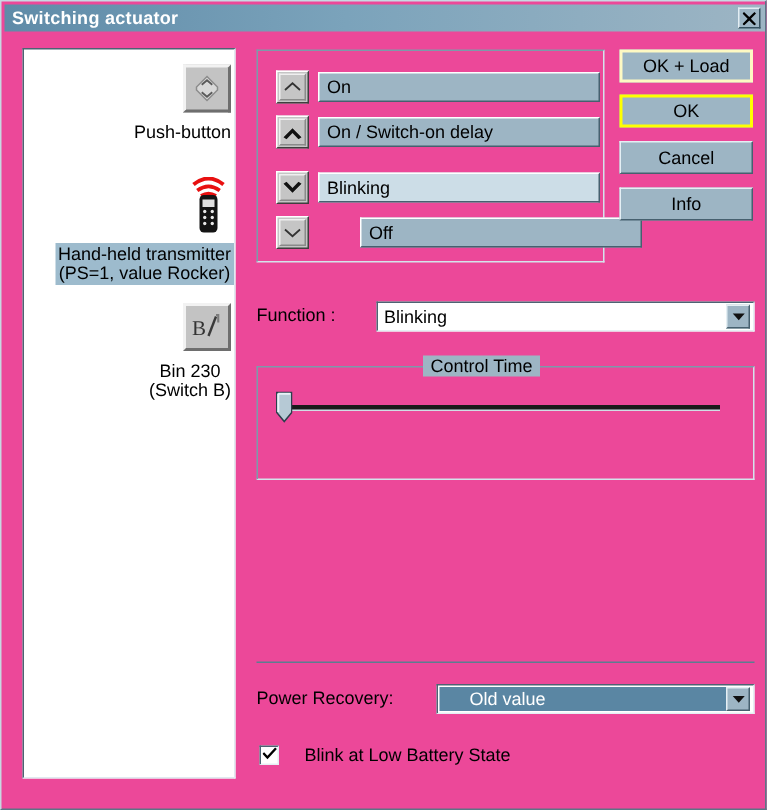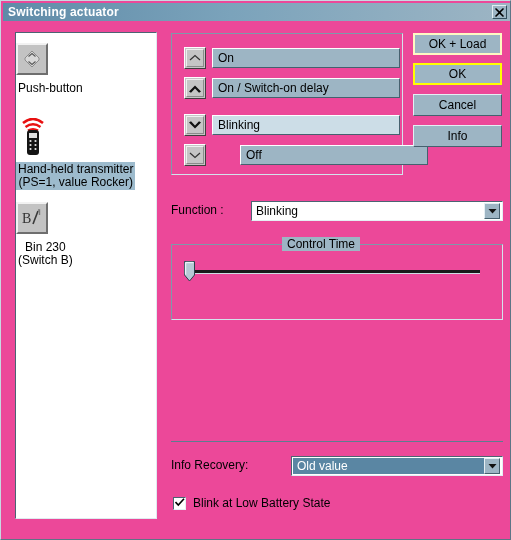--- a/index.html
+++ b/index.html
@@ -78,21 +78,21 @@
     border-right: 1px solid #dfeaf0;
     border-bottom: 1px solid #dfeaf0;
     box-sizing: border-box;
     overflow: hidden;
   }
   .device-item {
     width: 100%;
     margin-top: 8px;
     display: flex;
     flex-direction: column;
-    align-items: flex-start;
+    align-items: flex-end;
     cursor: pointer;
   }
   .device-label {
     text-align: center;
     font-size: 12px;
     line-height: 13px;
     color: #000;
     white-space: pre-line;
     padding: 1px 2px;
   }
@@ -222,21 +222,21 @@
   .combo .combo-text {
     flex: 1;
     padding-left: 4px;
     font-size: 12px;
     white-space: nowrap;
     overflow: hidden;
   }
   .combo .combo-text.highlight {
     background: #5a86a3;
     color: #ffffff;
-    padding-left: 4px;
+    padding-left: 20px;
     margin: 1px 0 1px 1px;
     line-height: 16px;
     height: 16px;
   }
   .combo-arrow {
     width: 16px; height: 16px;
     margin-right: 2px;
     background: #9db5c4;
     border-top: 1px solid #e5eff4;
     border-left: 1px solid #e5eff4;
@@ -317,21 +317,21 @@
     background: #ffffff;
     border-top: 1px solid #4c6373;
     border-left: 1px solid #4c6373;
     border-right: 1px solid #e5eff4;
     border-bottom: 1px solid #e5eff4;
     box-sizing: border-box;
     display:flex;align-items:center;justify-content:center;
     flex: 0 0 auto;
   }
   #blink-label {
-    margin-left: 7px;
+    margin-left: 17px;
     font-size: 12px;
   }
 </style>
 </head>
 <body>
 
 <div id="window">
 
   <div id="titlebar">
     <span id="title-text">Switching actuator</span>
@@ -466,21 +466,21 @@
         <path d="M0.5,0.5 L10.5,0.5 L10.5,14 L5.5,20 L0.5,14 Z" fill="#b6c9d5" stroke="#2c3f4c" stroke-width="1"></path>
         <path d="M1.5,1.5 L9.5,1.5" stroke="#e9f2f7" stroke-width="1.4"></path>
         <path d="M1.5,1.5 L1.5,13.6" stroke="#e9f2f7" stroke-width="1.4"></path>
       </svg>
     </div>
   </div>
 
 
   <div id="separator"></div>
 
-  <div id="power-label">Info Recovery:</div>
+  <div id="power-label">Power Recovery:</div>
   <div class="combo" id="power-combo">
     <span class="combo-text highlight">Old value</span>
     <span class="combo-arrow">
       <svg width="9" height="6" viewBox="0 0 9 6">
           <path d="M0.5,1 L8.5,1 L4.5,5.5 Z" fill="#111"></path>
         </svg>
     </span>
   </div>
 
   <div id="blink-row">

